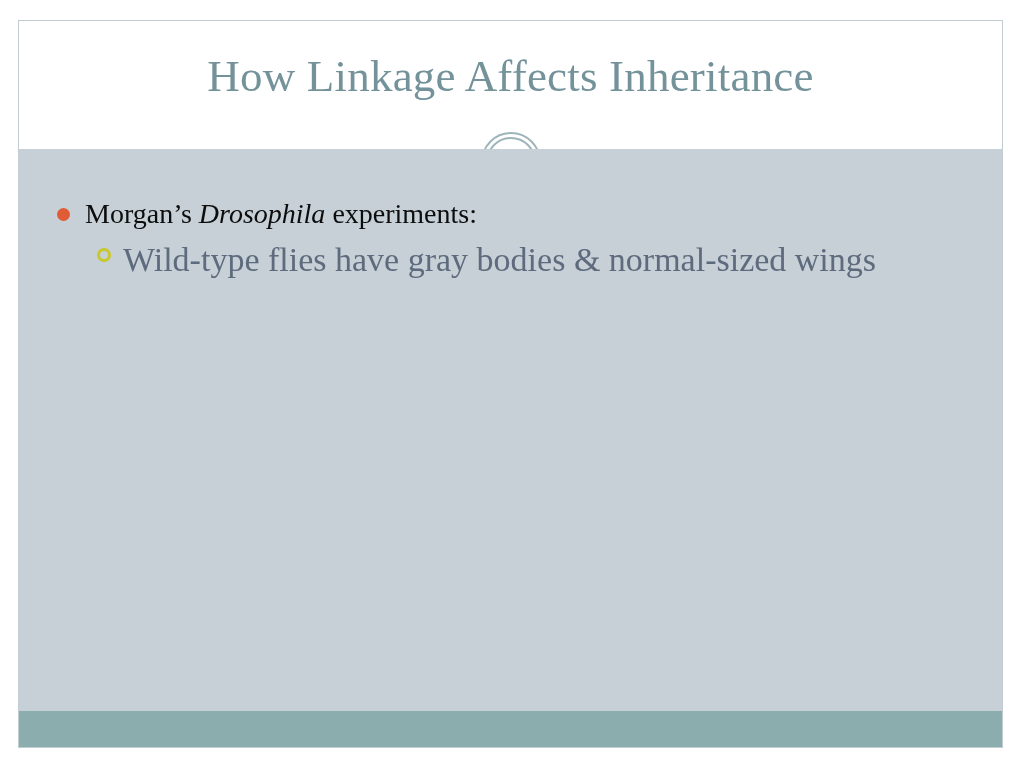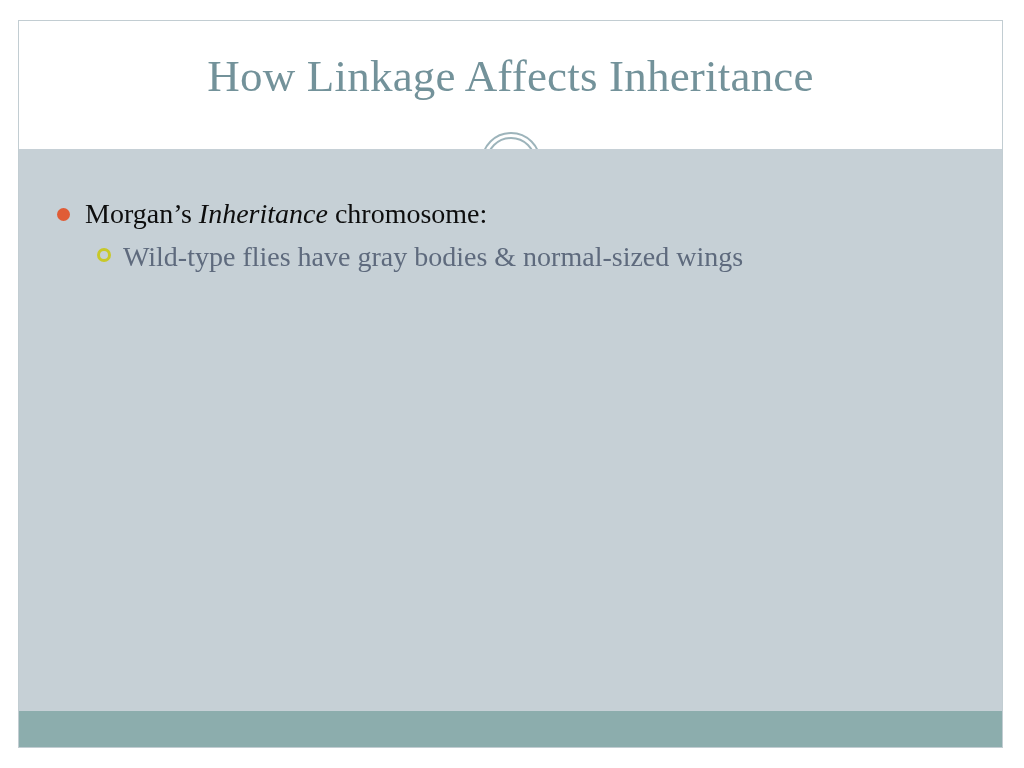--- a/index.html
+++ b/index.html
@@ -138,21 +138,21 @@
   .bullet-l1 .italic-term {
     font-style: italic;
   }
 
   
   .bullet-l2 {
     position: relative;
     padding-left: 88px;
     margin-bottom: 7px;
     color: #5e6a7d;
-    font-size: 28px;
+    font-size: 34px;
     line-height: 1.26;
   }
   .bullet-l2 .marker-ring {
     position: absolute;
     left: 62px;
     top: 9px;
     width: 14px;
     height: 14px;
     border-radius: 50%;
     border: 3px solid #c8c829;
@@ -186,21 +186,21 @@
       <div class="ring-outer"></div>
       <div class="ring-inner"></div>
     </div>
 
     <div class="slide-body">
 
       <div class="content">
 
         <div class="bullet-l1">
           <span class="marker-dot"></span>
-          <span>Morgan’s </span><span class="italic-term">Inheritance</span><span> chromosome:</span>
+          <span>Morgan’s </span><span class="italic-term">Drosophila</span><span> experiments:</span>
         </div>
 
         <div class="bullet-l2">
           <span class="marker-ring"></span>
           <span>Wild-type flies have gray bodies &amp; normal-sized wings</span>
         </div>
 
 
 
       </div>

